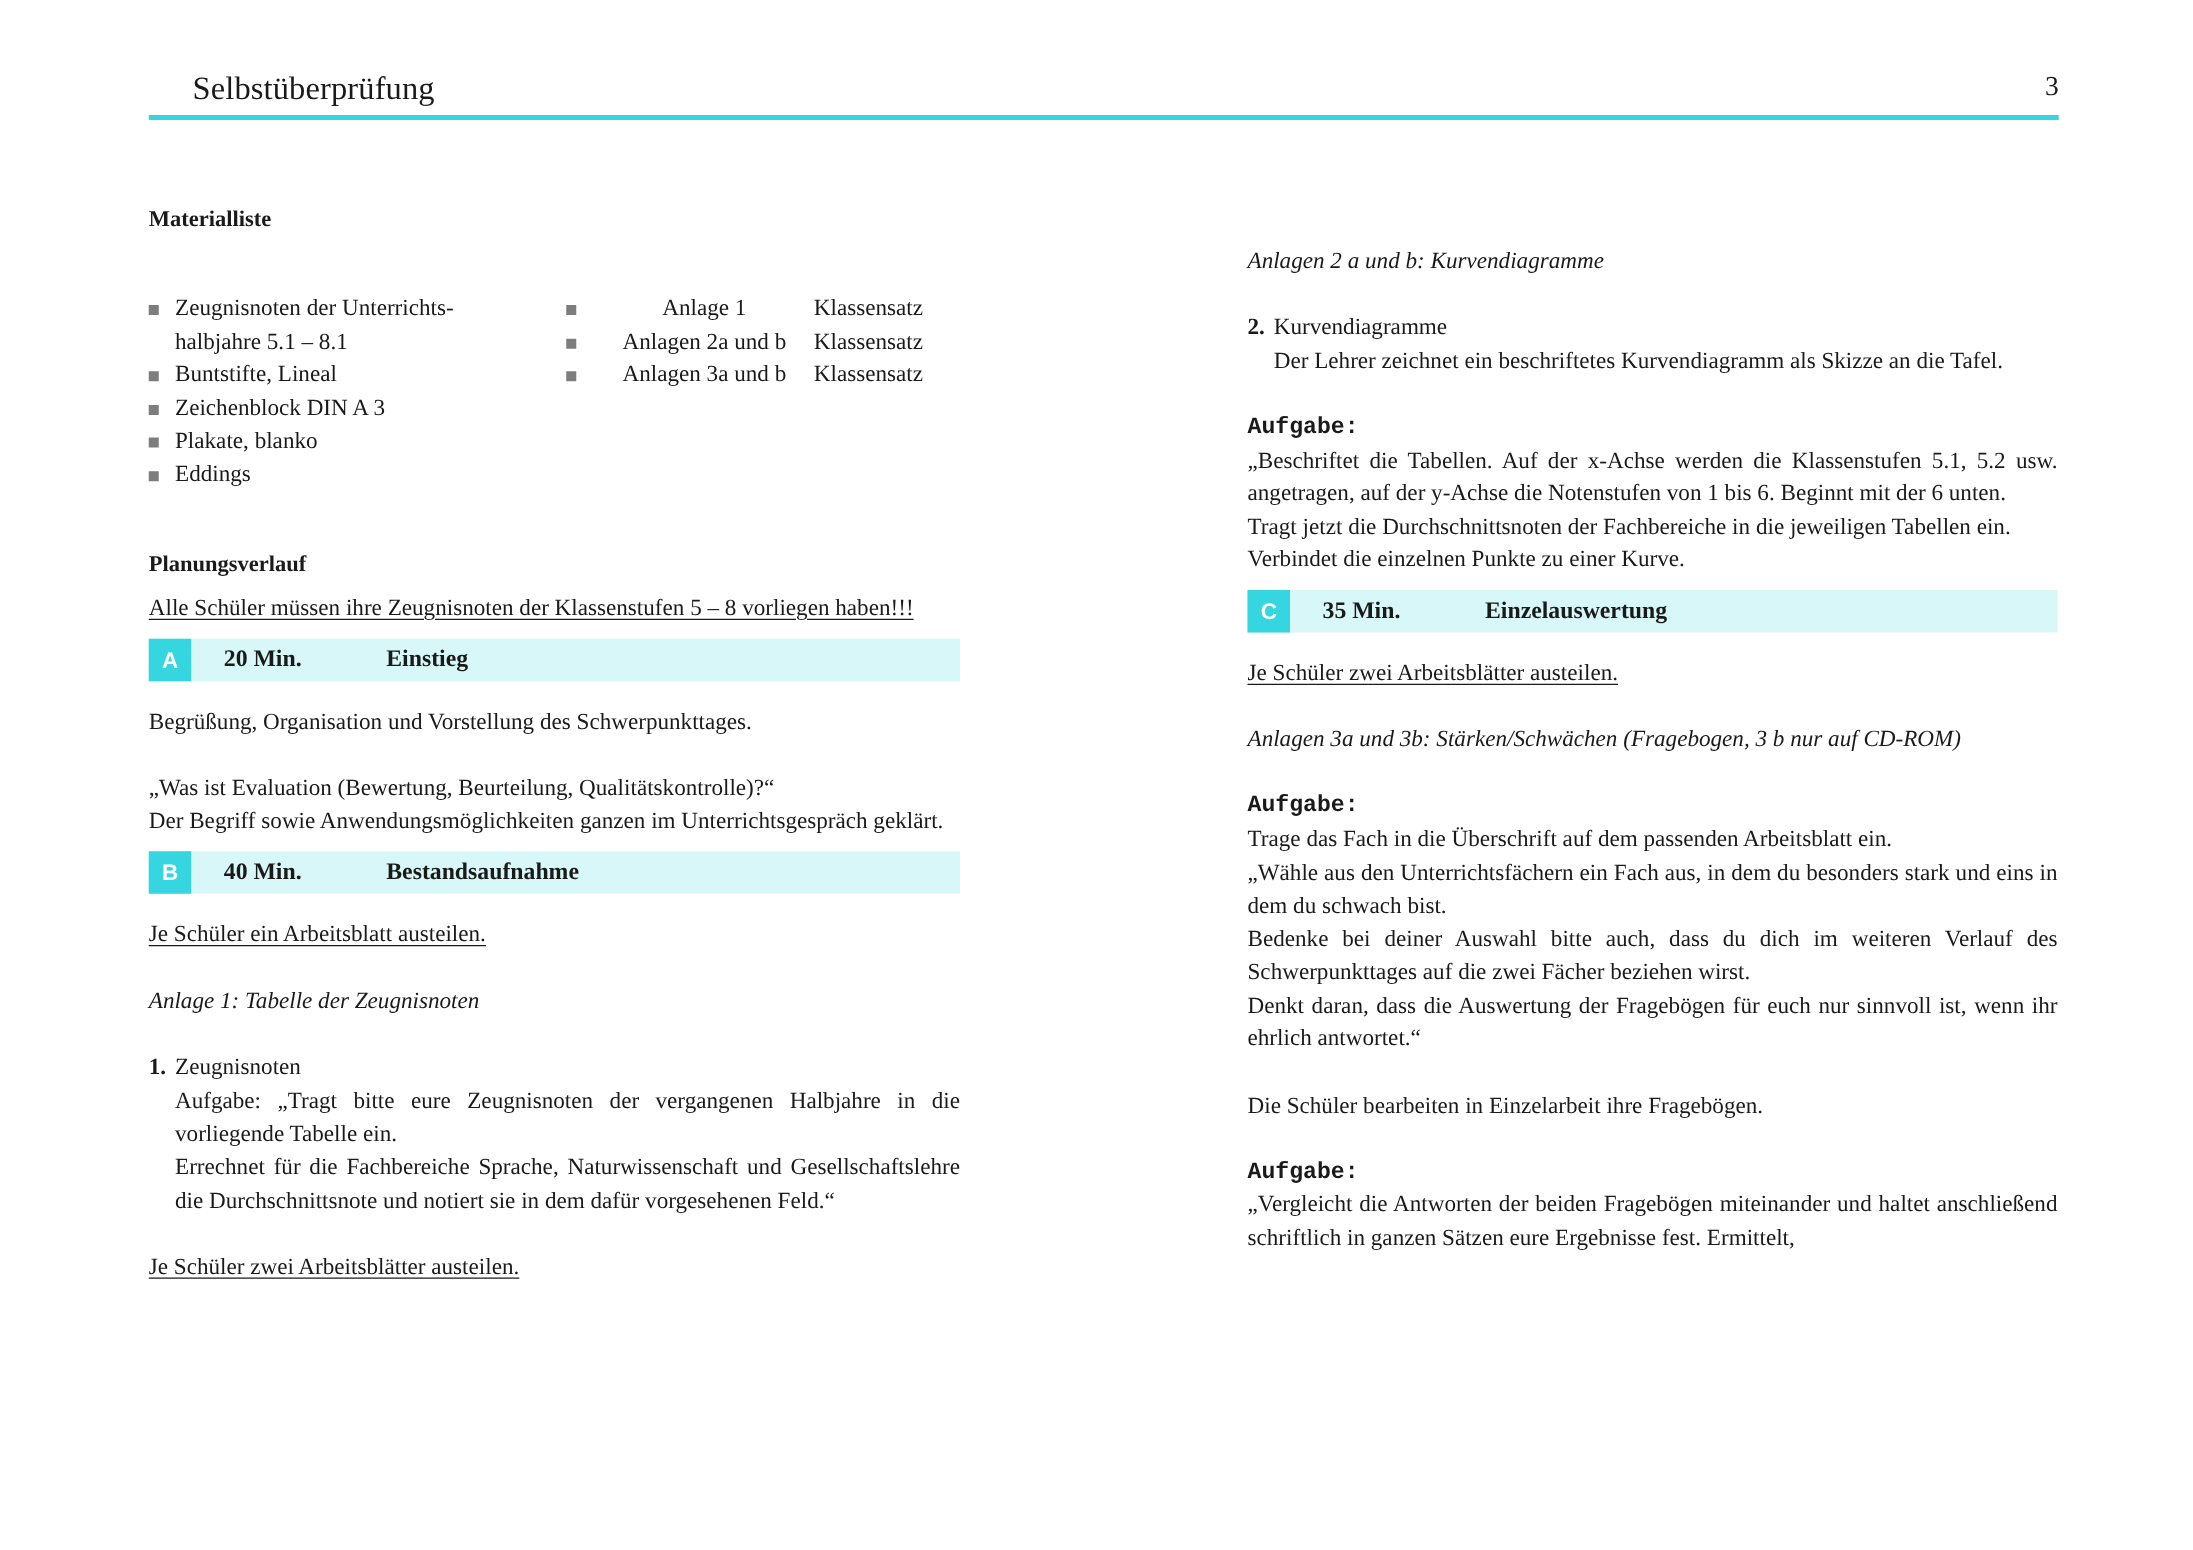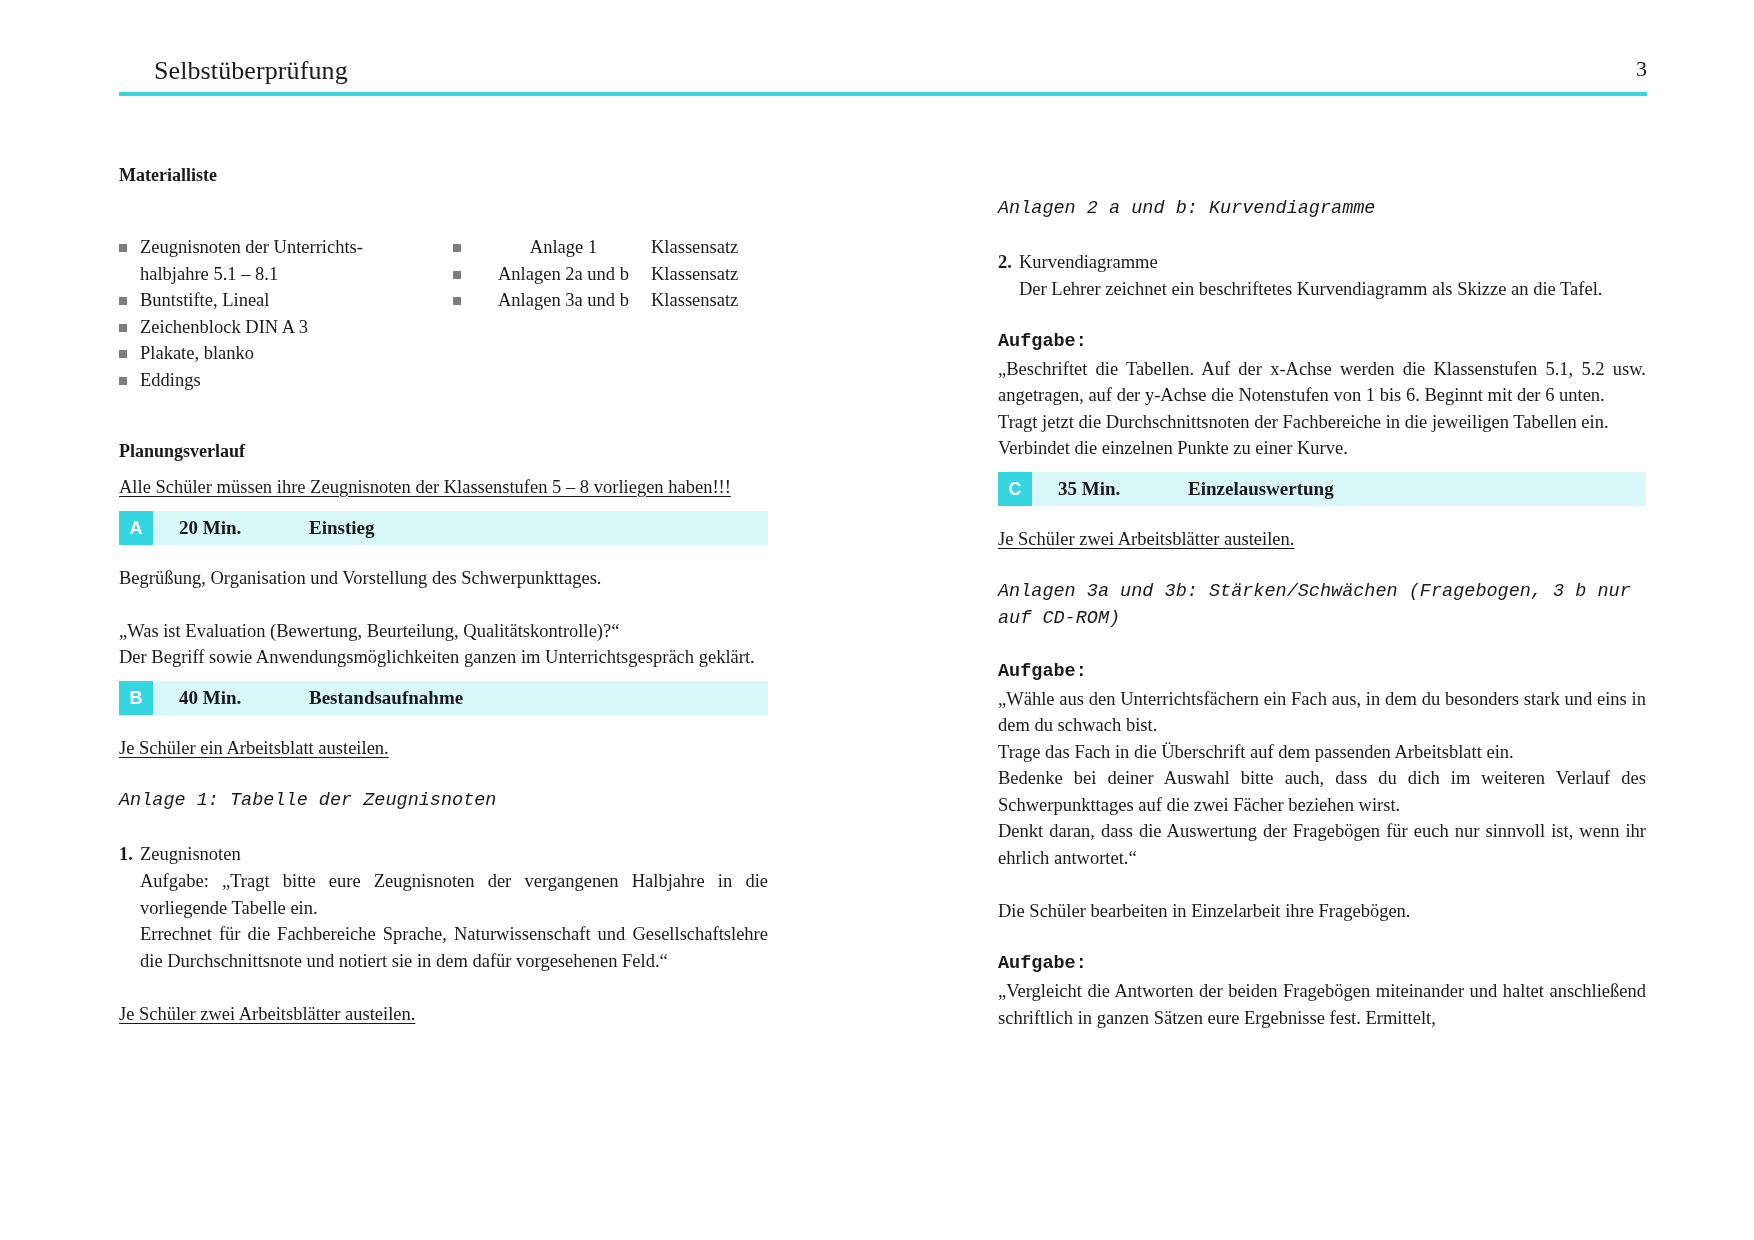--- a/index.html
+++ b/index.html
@@ -40,21 +40,21 @@
   .mat-list li { position: relative; padding-left: 21px; }
   .mat-list li .bullet {
     position: absolute; left: 0; top: 10px; width: 8px; height: 8px; background: #7d7d7d;
   }
   .mat-list.left { left: 0; width: 300px; }
   .mat-list.mid { left: 334px; width: 200px; text-align: center; }
   .mat-list.right { left: 532px; width: 120px; }
   .mat-list.right li { padding-left: 0; }
 
   .u { text-decoration: underline; text-underline-offset: 3px; }
-  .i { font-style: italic; font-family: Liberation Mono, monospace; }
+  .i { font-style: italic; }
   .b { font-weight: bold; font-family: Liberation Mono, monospace; }
   .j { text-align: justify; }
   p { margin: 0; }
   .gap { height: 26.6px; }
 
   .phase-bar {
     position: relative; height: 34px; background: #d8f7f8; margin: 0;
   }
   .phase-bar .letter {
     position: absolute; left: 0; top: 0; width: 34px; height: 34px; background: #36d6e0;
@@ -185,22 +185,22 @@
     <span class="letter">C</span>
     <span class="dur">35 Min.</span>
     <span class="name">Einzelauswertung</span>
   </div>
   <div style="height:20px"></div>
   <p class="u">Je Schüler zwei Arbeitsblätter austeilen.</p>
   <div class="gap"></div>
   <p class="i">Anlagen 3a und 3b: Stärken/Schwächen (Fragebogen, 3 b nur auf CD-ROM)</p>
   <div class="gap"></div>
   <p class="b">Aufgabe:</p>
+  <p class="j">Trage das Fach in die Überschrift auf dem passenden Arbeitsblatt ein.</p>
   <p class="j">„Wähle aus den Unterrichtsfächern ein Fach aus, in dem du besonders stark und eins in dem du schwach bist.</p>
-  <p class="j">Trage das Fach in die Überschrift auf dem passenden Arbeitsblatt ein.</p>
   <p class="j">Bedenke bei deiner Auswahl bitte auch, dass du dich im weiteren Verlauf des Schwerpunkttages auf die zwei Fächer beziehen wirst.</p>
   <p class="j">Denkt daran, dass die Auswertung der Fragebögen für euch nur sinnvoll ist, wenn ihr ehrlich antwortet.“</p>
   <div class="gap"></div>
   <p>Die Schüler bearbeiten in Einzelarbeit ihre Fragebögen.</p>
   <div class="gap"></div>
   <p class="b">Aufgabe:</p>
   <p class="j">„Vergleicht die Antworten der beiden Fragebögen miteinander und haltet anschließend schriftlich in ganzen Sätzen eure Ergebnisse fest. Ermittelt,</p>
 </div>
 
 </body></html>

